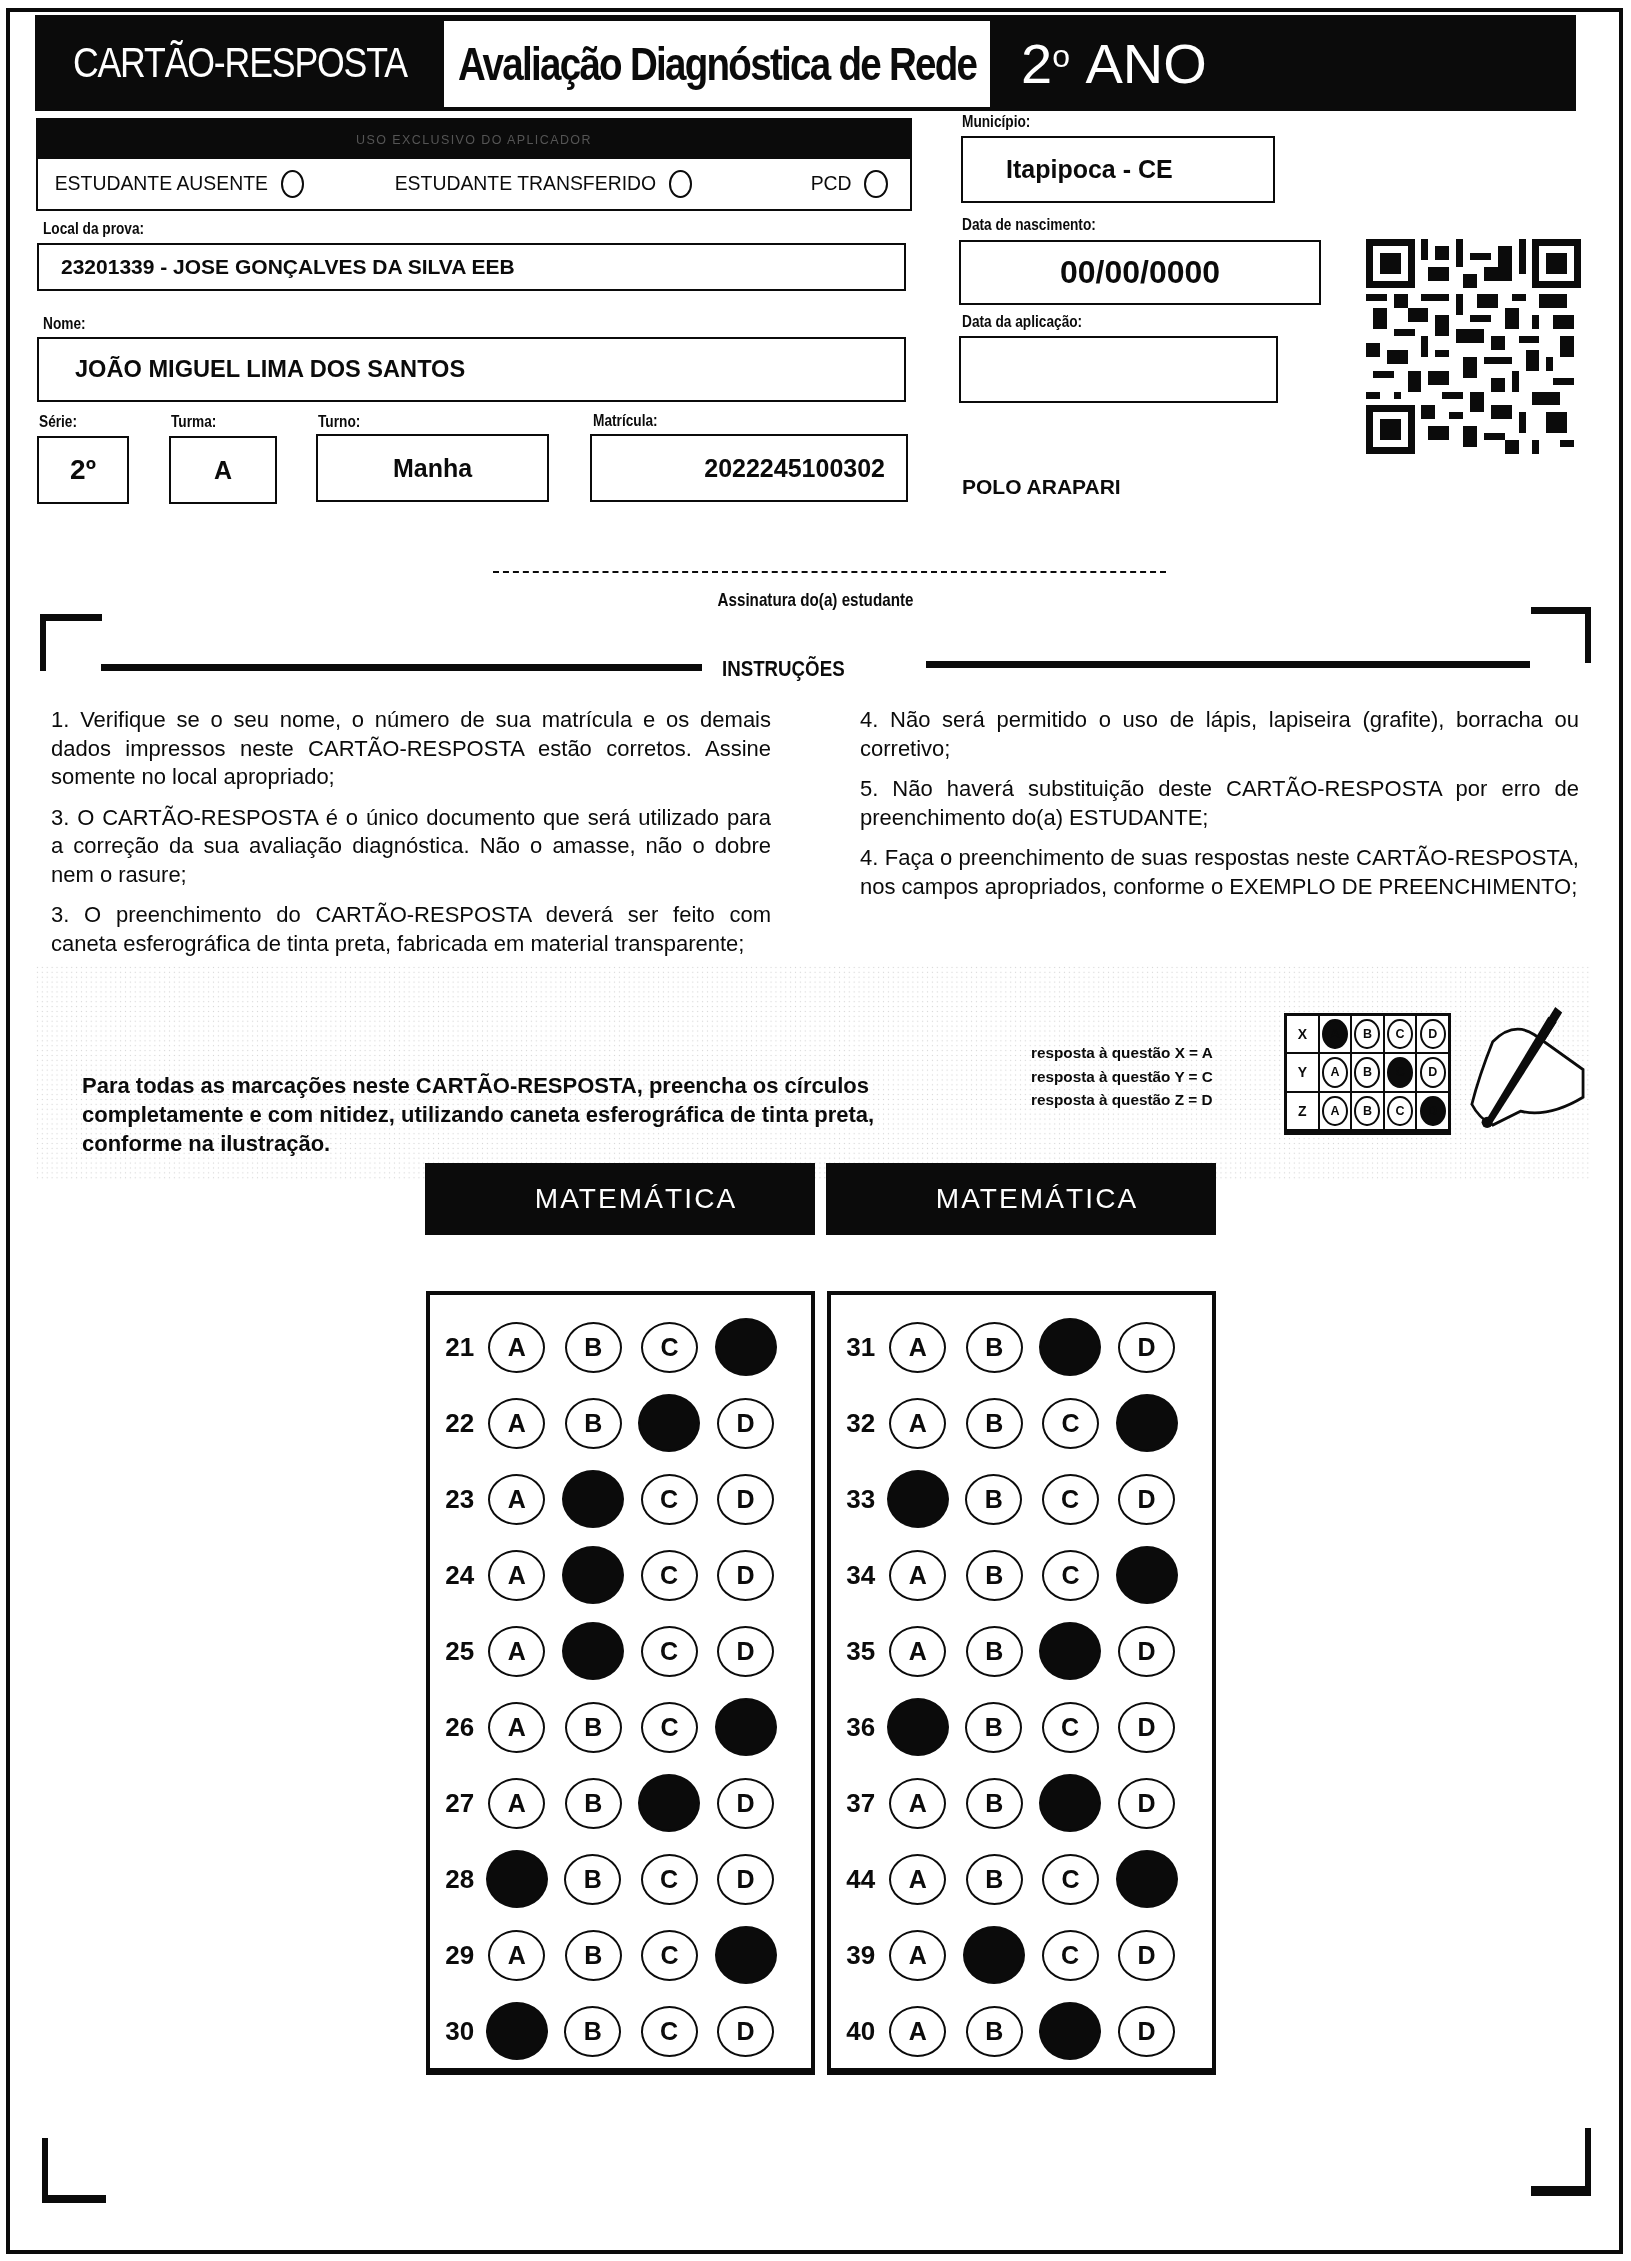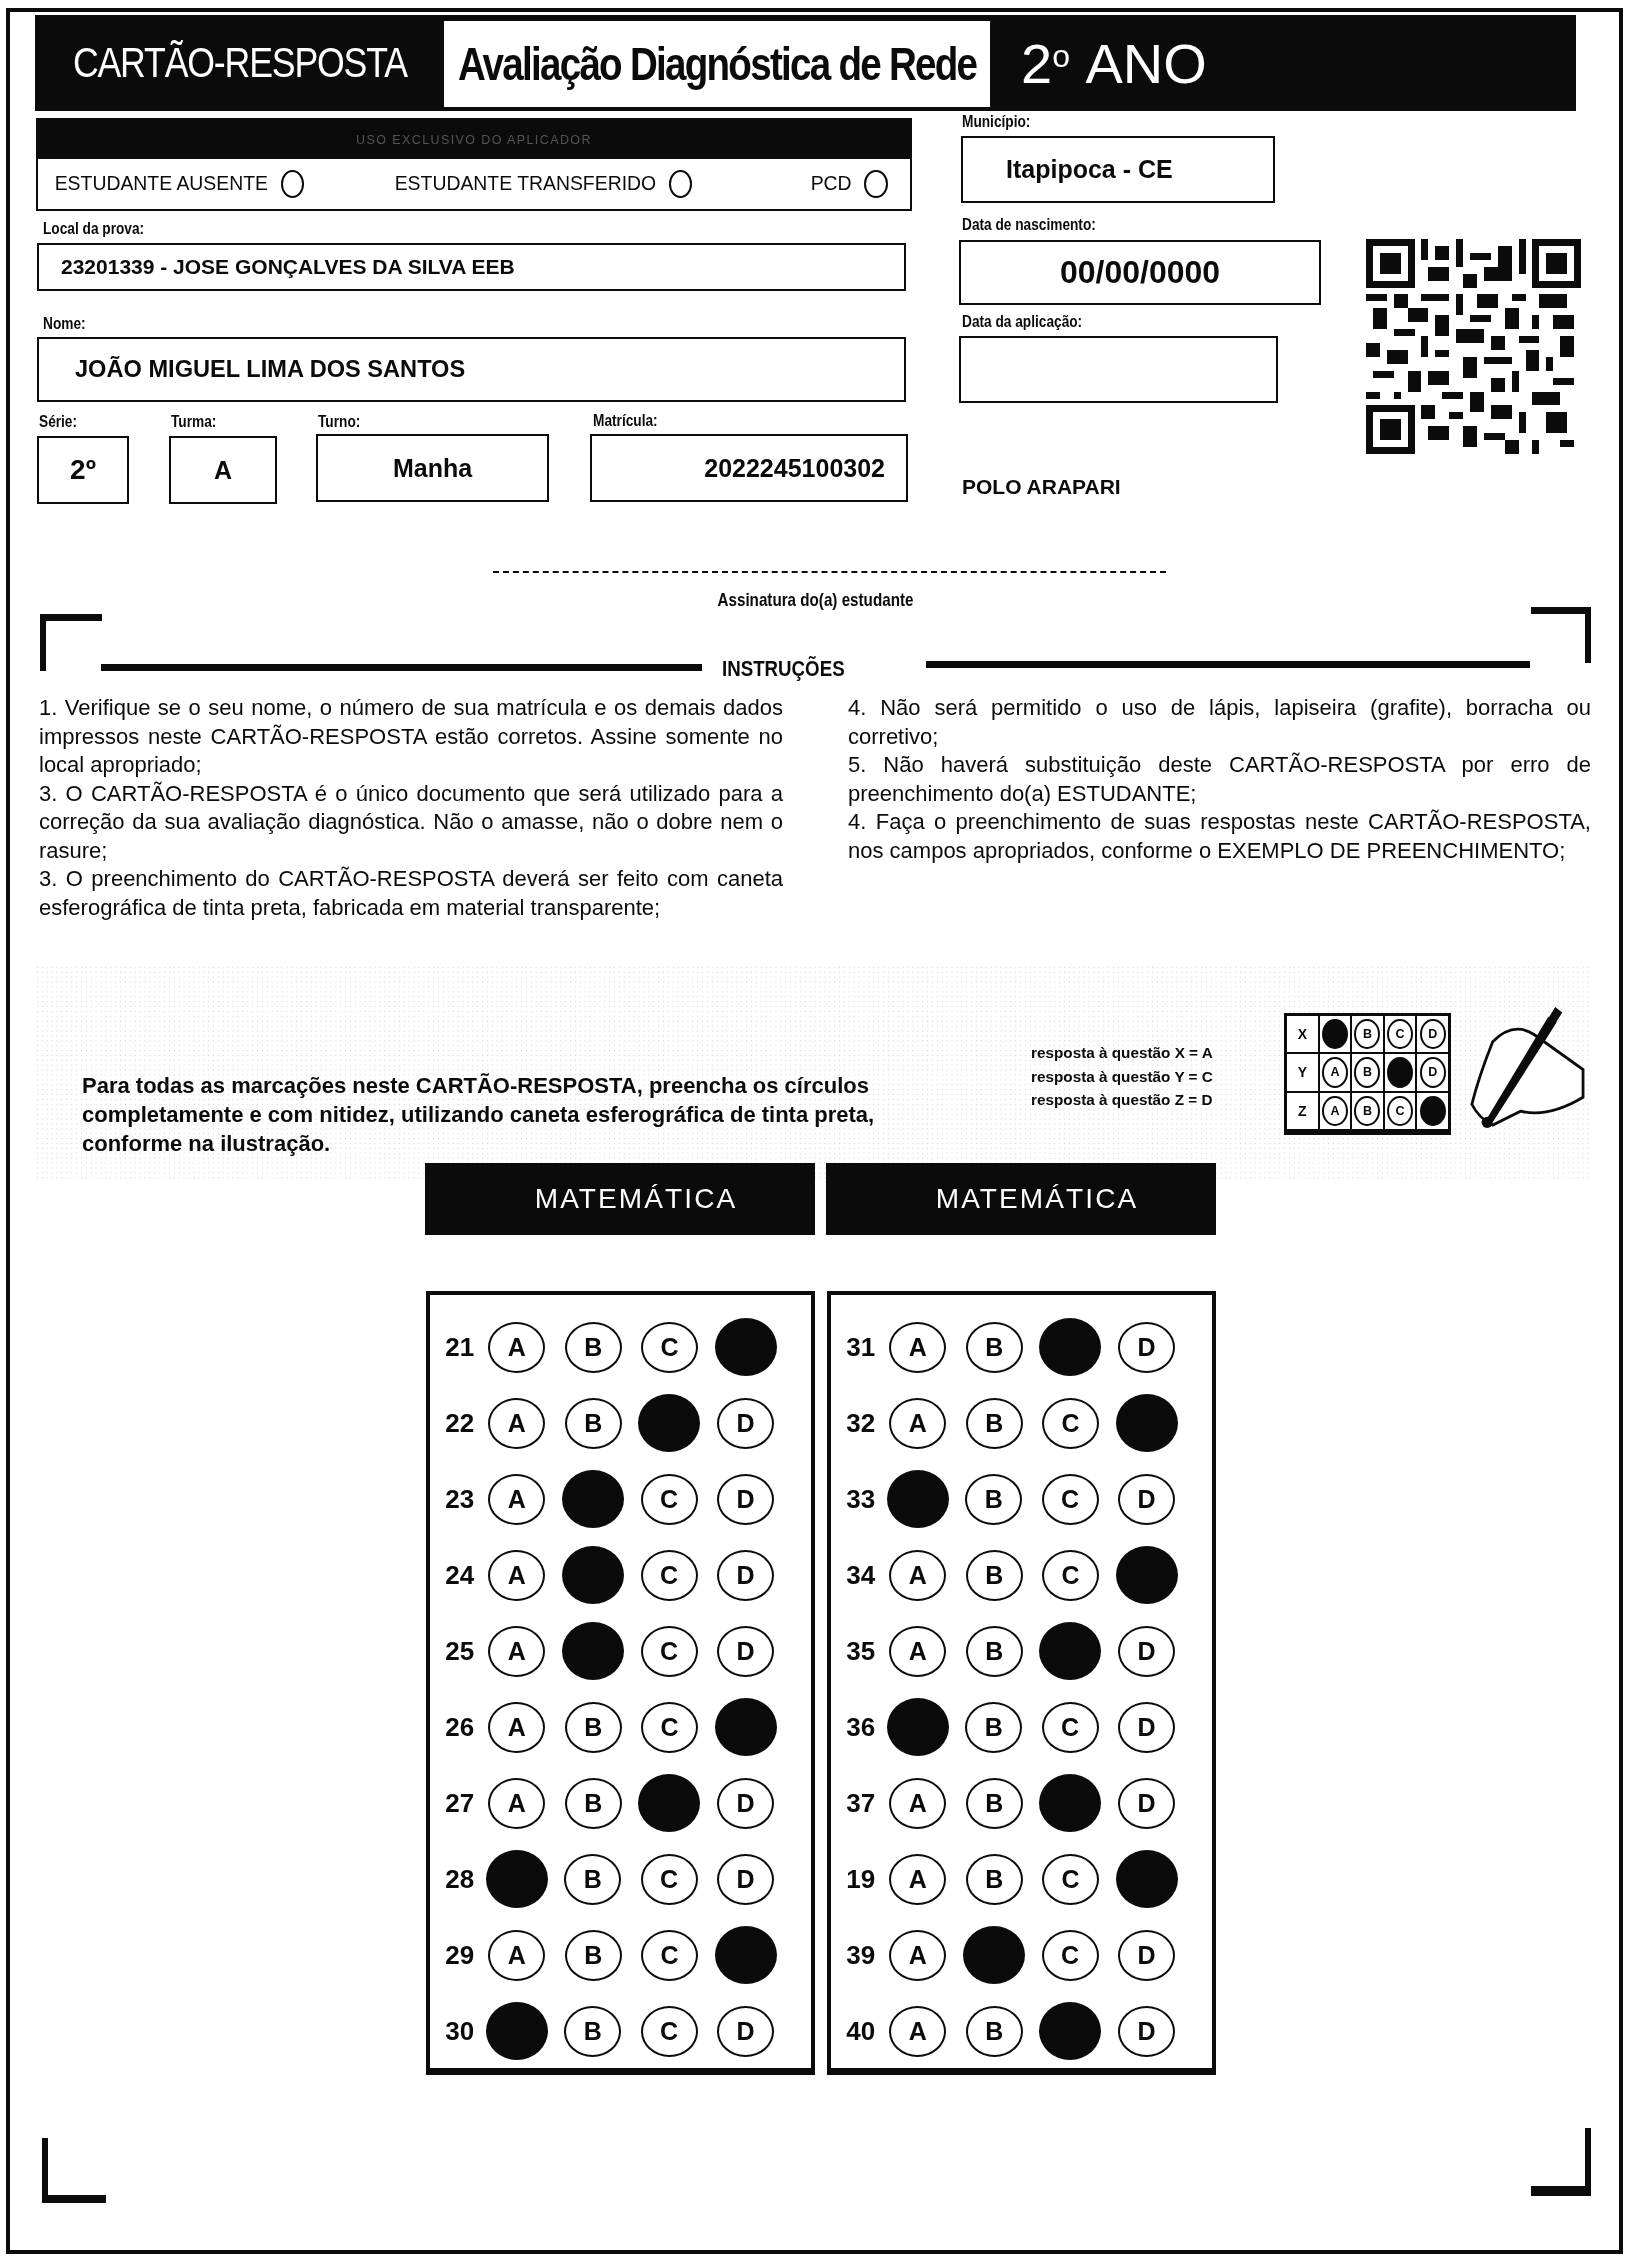--- a/index.html
+++ b/index.html
@@ -30,21 +30,21 @@
   .sig-line { position: absolute; left: 493px; top: 571px; width: 673px; border-top: 2.8px dashed #0b0b0b; }
   .sig-label { position: absolute; left: 0; width: 1631px; top: 589px; text-align: center; font-size: 19px; font-weight: bold; }
   .sig-label span { display: inline-block; transform: scaleX(0.8); }
 
   .corner { position: absolute; background: #0b0b0b; }
 
   .instr-title { position: absolute; left: 722px; top: 656px; font-size: 22px; font-weight: bold; transform: scaleX(0.85); transform-origin: left; }
   .rule { position: absolute; height: 7px; background: #0b0b0b; }
 
   .instr-col { position: absolute; font-size: 22px; line-height: 28.5px; text-align: justify; font-weight: 500; }
-  .instr-col p { margin: 0; }
+  .instr-col p { margin: 12px; }
 
   .fill-note { position: absolute; left: 35px; top: 965px; width: 1555px; height: 215px;
      background-image: radial-gradient(#d6d6d6 0.7px, transparent 1px); background-size: 4.9px 4.9px; }
   .fill-text { position: absolute; left: 82px; top: 1027px; font-size: 22px; font-weight: bold; line-height: 29px; width: 805px; margin-top: 44px; }
   .ex-legend { position: absolute; left: 1031px; top: 1041px; font-size: 15.3px; font-weight: bold; line-height: 23.6px; }
   .ex-grid { position: absolute; left: 1284px; top: 1013px; width: 167px; height: 122px; border: 2.8px solid #0b0b0b; border-bottom-width: 5.6px; display: grid; grid-template-columns: repeat(5, 1fr); grid-template-rows: repeat(3, 1fr); background: #fff; }
   .ex-cell { border: 1.4px solid #0b0b0b; display: flex; align-items: center; justify-content: center; font-size: 14px; font-weight: bold; }
   .ex-bub { width: 26px; height: 30.5px; border: 2.1px solid #0b0b0b; border-radius: 50%; display: flex; align-items: center; justify-content: center; font-size: 12.5px; }
   .ex-bub.filled { background: #0b0b0b; color: #0b0b0b; }
   .hand { position: absolute; left: 1451px; top: 993px; width: 139px; height: 153px; }
@@ -411,21 +411,21 @@
       <span class="bubble">D</span>
     </div>
     <div class="ans-row">
       <span class="qnum">37</span>
       <span class="bubble">A</span>
       <span class="bubble">B</span>
       <span class="bubble filled">C</span>
       <span class="bubble">D</span>
     </div>
     <div class="ans-row">
-      <span class="qnum">19</span>
+      <span class="qnum">44</span>
       <span class="bubble">A</span>
       <span class="bubble">B</span>
       <span class="bubble">C</span>
       <span class="bubble filled">D</span>
     </div>
     <div class="ans-row">
       <span class="qnum">39</span>
       <span class="bubble">A</span>
       <span class="bubble filled">B</span>
       <span class="bubble">C</span>

